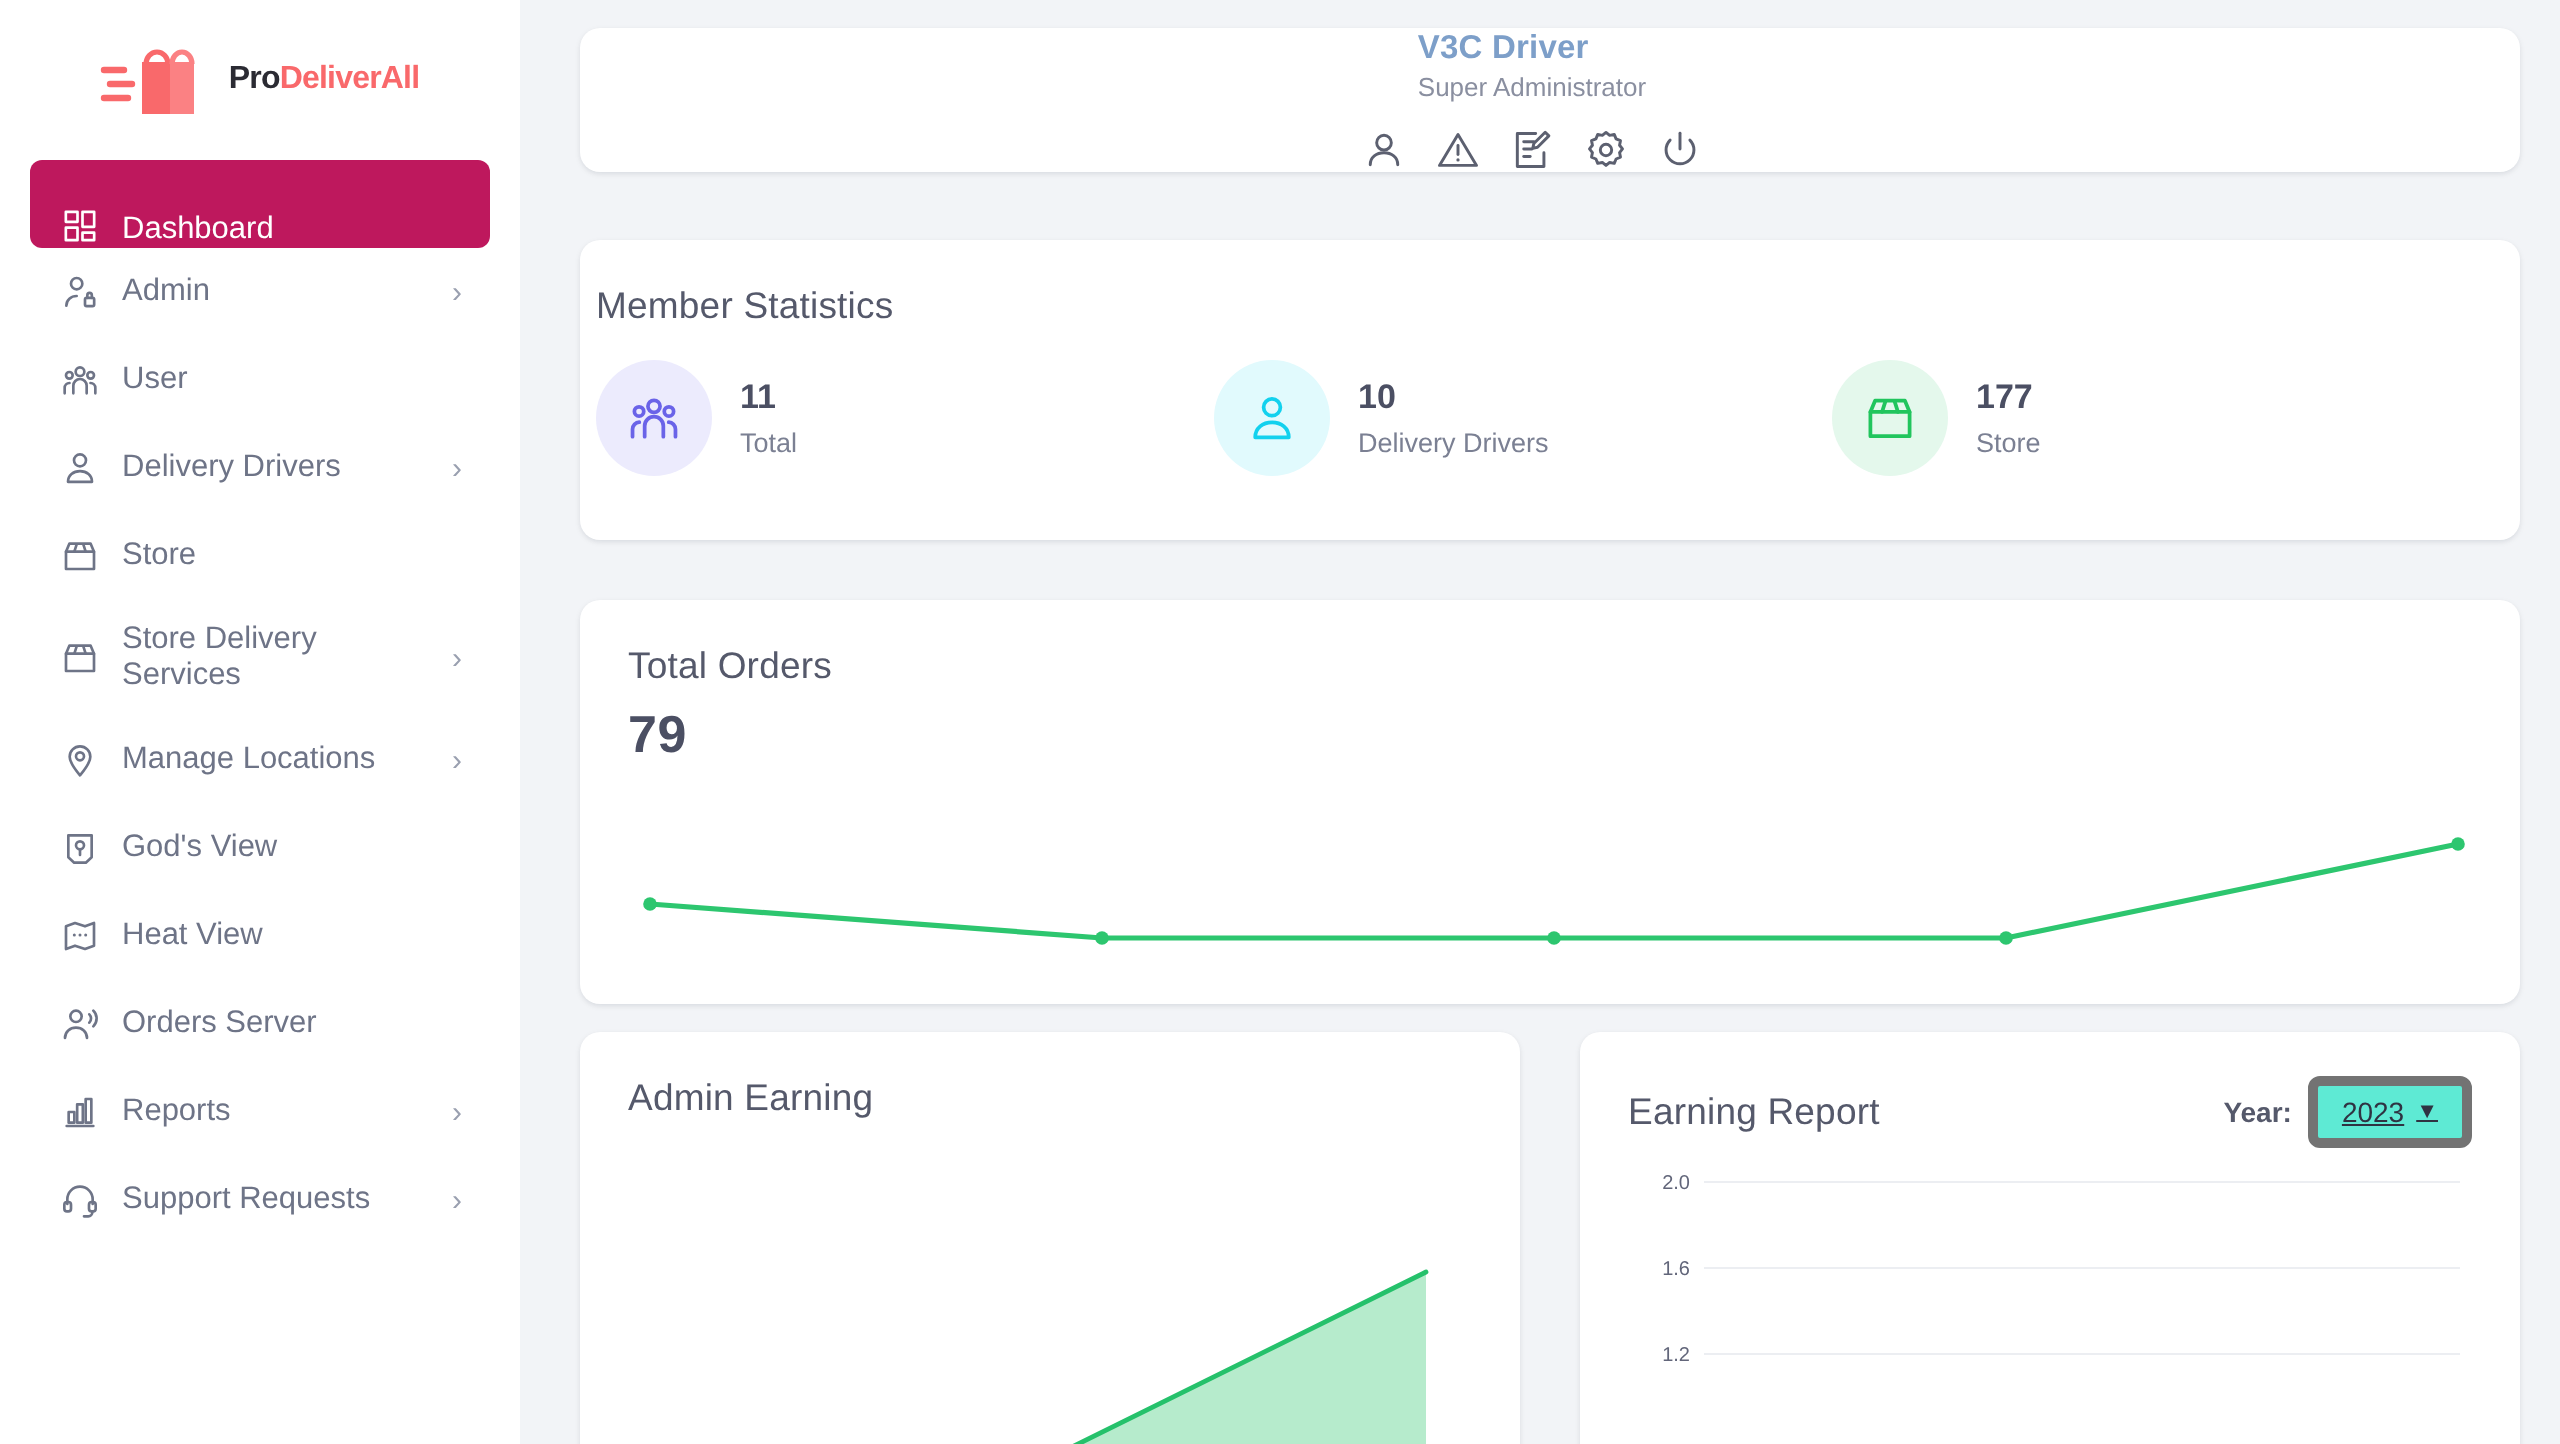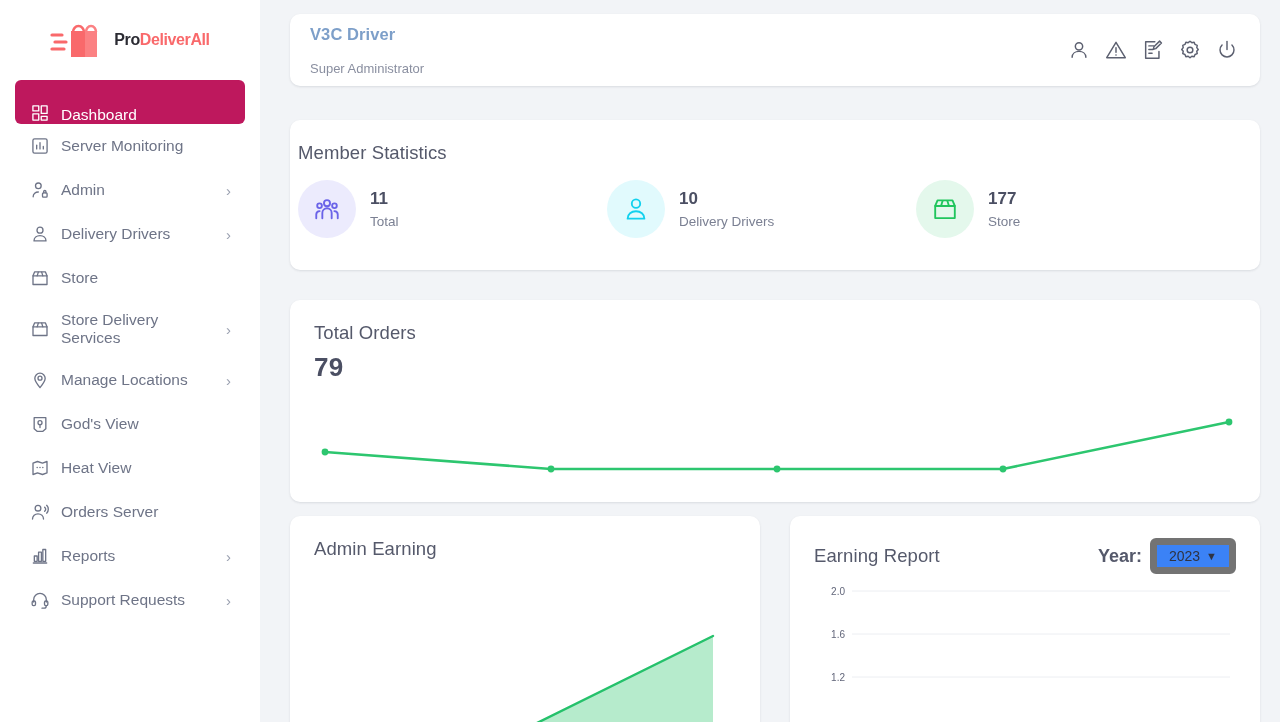--- a/index.html
+++ b/index.html
@@ -71,29 +71,30 @@
   .card {
     background: #ffffff;
     border-radius: 10px;
     box-shadow: 0 1px 3px rgba(16,24,40,.07), 0 1px 2px rgba(16,24,40,.04);
   }
 
   
   #topbar {
     height: 72px;
     display: flex; align-items: center;
-    padding: 0 22px 0 20px;
+    padding: 0 22px 0 4px;
     margin-bottom: 34px;
+    flex-direction: column;
   }
   #topbar-names { flex: 1; }
   #user-name {
     color: #7d9fc9; font-size: 16.5px; font-weight: bold;
     letter-spacing: .1px; line-height: 1.25;
   }
-  #user-role { color: #8a8fa0; font-size: 13px; margin-top: 17px; }
+  #user-role { color: #8a8fa0; font-size: 13px; margin-top: 1px; }
   #topbar-icons { display: flex; align-items: center; gap: 15px; }
   .tb-ico { width: 22px; height: 22px; cursor: pointer; display: block; }
 
   
   #member-stats {
     height: 150px;
     padding: 22px 8px;
     margin-bottom: 30px;
   }
   .card-title {
@@ -138,29 +139,30 @@
     position: relative; overflow: hidden;
   }
   #admin-area { position: absolute; left: 0; top: 0; width: 470px; height: 250px; }
   #earning-report {
     width: 470px; height: 250px;
     padding: 22px 24px 0 24px;
     position: relative; overflow: hidden;
   }
   #er-head { display: flex; align-items: center; }
   #er-head .card-title { flex: 1; }
-  #year-label { font-size: 18px; color: #55596b; font-weight: bold; margin-right: 8px; }
+  #year-label { font-size: 14px; color: #55596b; font-weight: bold; margin-right: 8px; }
   #year-select {
     height: 36px; min-width: 72px;
-    border: 7px solid #737373; border-radius: 6px;
-    background: #3b82f6;
+    border: 5px solid #737373; border-radius: 6px;
+    background: #5eead4;
     display: flex; align-items: center; justify-content: center; gap: 6px;
     padding: 0 12px;
     font-size: 14px; color: #2f3342;
     cursor: pointer;
+    text-decoration: underline;
   }
   #year-select .chev { font-size: 11px; color: #2f3342; }
   #er-plot { position: absolute; left: 0; top: 54px; width: 470px; height: 200px; }
   .gridline { stroke: #eceef2; stroke-width: 1; }
   .ytick { font-size: 10px; fill: #62667a; font-family: "Liberation Sans", sans-serif; }
 </style>
 </head>
 <body>
 
 <div id="sidebar">
@@ -190,39 +192,41 @@
             <rect x="13.5" y="3.5" width="7" height="9" fill="none" stroke="#ffffff" stroke-width="1.6" stroke-linecap="round" stroke-linejoin="round"></rect>
             <rect x="3.5" y="13" width="7" height="7.5" fill="none" stroke="#ffffff" stroke-width="1.6" stroke-linecap="round" stroke-linejoin="round"></rect>
             <rect x="13.5" y="16" width="7" height="4.5" fill="none" stroke="#ffffff" stroke-width="1.6" stroke-linecap="round" stroke-linejoin="round"></rect>
           </svg>
         </span>
         <span class="nav-label">Dashboard</span>
       </div>
       <div class="nav-item">
         <span class="nav-ico">
           <svg viewBox="0 0 24 24">
-            <rect x="3.5" y="3.5" width="17" height="17" rx="2" fill="none" stroke="#6e7487" stroke-width="1.6" stroke-linecap="round" stroke-linejoin="round"></rect>
-            <line x1="8" y1="15.5" x2="8" y2="11" fill="none" stroke="#6e7487" stroke-width="1.6" stroke-linecap="round" stroke-linejoin="round"></line>
-            <line x1="12" y1="15.5" x2="12" y2="8" fill="none" stroke="#6e7487" stroke-width="1.6" stroke-linecap="round" stroke-linejoin="round"></line>
-            <line x1="16" y1="15.5" x2="16" y2="12.5" fill="none" stroke="#6e7487" stroke-width="1.6" stroke-linecap="round" stroke-linejoin="round"></line>
-          </svg>
-        </span>
-        <span class="nav-label">Server Monitoring</span>
-      </div>
-      <div class="nav-item">
-        <span class="nav-ico">
-          <svg viewBox="0 0 24 24">
             <circle cx="10" cy="7" r="3.4" fill="none" stroke="#6e7487" stroke-width="1.6" stroke-linecap="round" stroke-linejoin="round"></circle>
             <path d="M3.8 20.2c0-3.5 2.8-5.8 6.2-5.8" fill="none" stroke="#6e7487" stroke-width="1.6" stroke-linecap="round" stroke-linejoin="round"></path>
             <rect x="15" y="15.5" width="5.5" height="5" rx="1" fill="none" stroke="#6e7487" stroke-width="1.6" stroke-linecap="round" stroke-linejoin="round"></rect>
             <path d="M16.4 15.5v-1.6a1.35 1.35 0 0 1 2.7 0v1.6" fill="none" stroke="#6e7487" stroke-width="1.6" stroke-linecap="round" stroke-linejoin="round"></path>
           </svg>
         </span>
         <span class="nav-label">Admin</span>
         <span class="nav-caret">›</span>
+      </div>
+      <div class="nav-item">
+        <span class="nav-ico">
+          <svg viewBox="0 0 24 24">
+            <circle cx="12" cy="7" r="2.6" fill="none" stroke="#6e7487" stroke-width="1.6" stroke-linecap="round" stroke-linejoin="round"></circle>
+            <circle cx="5.6" cy="9.2" r="2" fill="none" stroke="#6e7487" stroke-width="1.6" stroke-linecap="round" stroke-linejoin="round"></circle>
+            <circle cx="18.4" cy="9.2" r="2" fill="none" stroke="#6e7487" stroke-width="1.6" stroke-linecap="round" stroke-linejoin="round"></circle>
+            <path d="M8 20v-4.6a4 4 0 0 1 8 0V20" fill="none" stroke="#6e7487" stroke-width="1.6" stroke-linecap="round" stroke-linejoin="round"></path>
+            <path d="M2.8 20v-3.2a3 3 0 0 1 2.9-3" fill="none" stroke="#6e7487" stroke-width="1.6" stroke-linecap="round" stroke-linejoin="round"></path>
+            <path d="M21.2 20v-3.2a3 3 0 0 0-2.9-3" fill="none" stroke="#6e7487" stroke-width="1.6" stroke-linecap="round" stroke-linejoin="round"></path>
+          </svg>
+        </span>
+        <span class="nav-label">User</span>
       </div>
       <div class="nav-item">
         <span class="nav-ico">
           <svg viewBox="0 0 24 24">
             <circle cx="12" cy="7.4" r="3.6" fill="none" stroke="#6e7487" stroke-width="1.6" stroke-linecap="round" stroke-linejoin="round"></circle>
             <path d="M4.8 20.3c0-4 3.2-6.4 7.2-6.4s7.2 2.4 7.2 6.4z" fill="none" stroke="#6e7487" stroke-width="1.6" stroke-linecap="round" stroke-linejoin="round"></path>
           </svg>
         </span>
         <span class="nav-label">Delivery Drivers</span>
         <span class="nav-caret">›</span>

